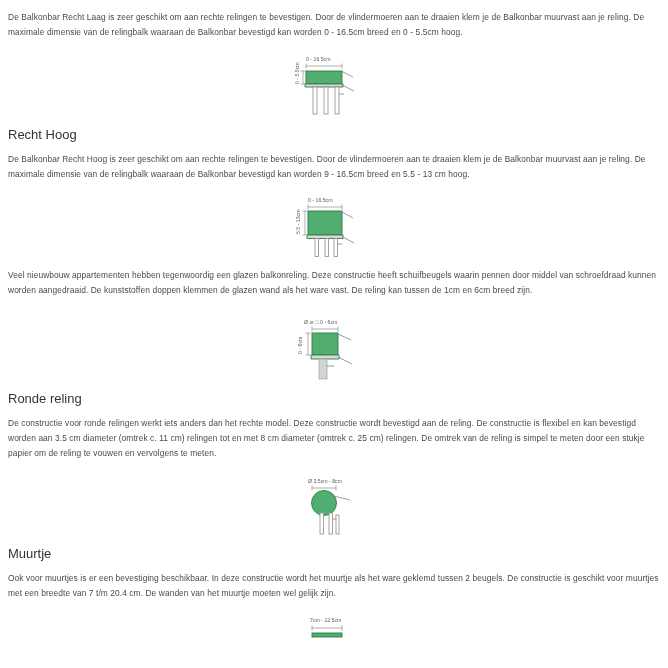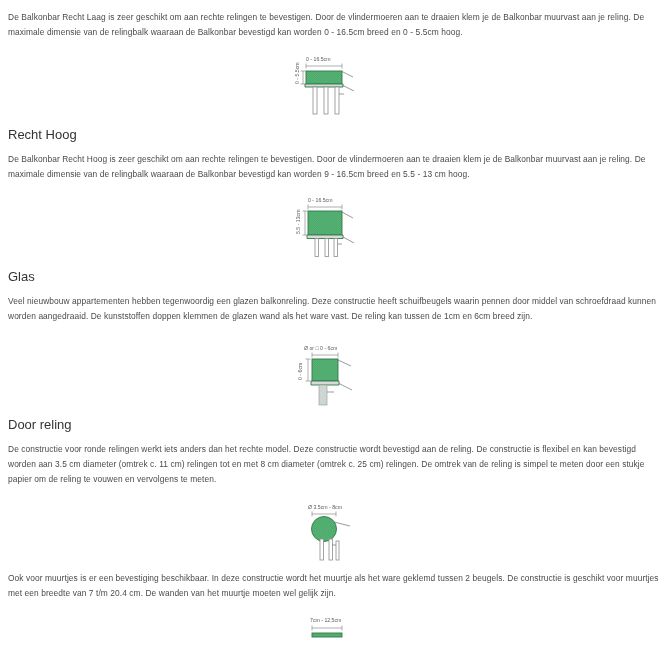--- a/index.html
+++ b/index.html
@@ -121,21 +121,20 @@
       <path class="clampshape" d="M33 39 L33 42.5 L69 42.5 L69 39 Z" fill="#d9d9d9" stroke="#8d8d8d"></path>
       <line class="lead" x1="68" y1="16" x2="79" y2="22"></line>
       <line class="lead" x1="69" y1="41" x2="80" y2="47"></line>
       <rect class="rail" x="41" y="42.5" width="3.6" height="18"></rect>
       <rect class="rail" x="51" y="42.5" width="3.6" height="18"></rect>
       <rect class="rail" x="60" y="42.5" width="3.6" height="18"></rect>
       <line class="lead" x1="63.6" y1="48" x2="68" y2="48"></line>
     </svg>
   </div>
 
-  <h3 class="section-head">Glas</h3>
   <p class="body-text">Veel nieuwbouw appartementen hebben tegenwoordig een glazen balkonreling. Deze constructie heeft schuifbeugels waarin pennen door middel van schroefdraad kunnen worden aangedraaid. De kunststoffen doppen klemmen de glazen wand als het ware vast. De reling kan tussen de 1cm en 6cm breed zijn.</p>
 
   <div class="figure fig-3">
     <svg width="120" height="62" viewBox="0 0 120 62">
       <defs>
         <pattern id="hatchC" width="2.2" height="2.2" patternUnits="userSpaceOnUse">
           <rect width="2.2" height="2.2" fill="#5cb87a"></rect>
           <rect width="1.1" height="1.1" fill="#47a566"></rect>
           <rect x="1.1" y="1.1" width="1.1" height="1.1" fill="#47a566"></rect>
         </pattern>
@@ -151,21 +150,21 @@
       <rect class="clampshape" x="38" y="15" width="26" height="22" fill="url(#hatchC)"></rect>
       <path class="clampshape" d="M37 37 L37 41 L65 41 L65 37 Z" fill="#d9d9d9" stroke="#8d8d8d"></path>
       <line class="lead" x1="64" y1="16" x2="77" y2="22"></line>
       <line class="lead" x1="65" y1="39.5" x2="78" y2="46"></line>
 
       <rect x="45" y="41" width="8" height="20" fill="#cfd6d2" stroke="#9aa39e" stroke-width="0.7"></rect>
       <line class="lead" x1="53" y1="48" x2="60" y2="48"></line>
     </svg>
   </div>
 
-  <h3 class="section-head">Door reling</h3>
+  <h3 class="section-head">Ronde reling</h3>
   <p class="body-text">De constructie voor ronde relingen werkt iets anders dan het rechte model. Deze constructie wordt bevestigd aan de reling. De constructie is flexibel en kan bevestigd worden aan 3.5 cm diameter (omtrek c. 11 cm) relingen tot en met 8 cm diameter (omtrek c. 25 cm) relingen. De omtrek van de reling is simpel te meten door een stukje papier om de reling te vouwen en vervolgens te meten.</p>
 
   <div class="figure fig-4">
     <svg width="120" height="58" viewBox="0 0 120 58">
       <defs>
         <pattern id="hatchD" width="2.2" height="2.2" patternUnits="userSpaceOnUse">
           <rect width="2.2" height="2.2" fill="#5cb87a"></rect>
           <rect width="1.1" height="1.1" fill="#47a566"></rect>
           <rect x="1.1" y="1.1" width="1.1" height="1.1" fill="#47a566"></rect>
         </pattern>
@@ -176,20 +175,21 @@
       <line class="dim-line" x1="62" y1="8.5" x2="62" y2="13.5"></line>
       <circle class="clampshape" cx="50" cy="26" r="12.5" fill="url(#hatchD)"></circle>
       <line class="lead" x1="60" y1="19" x2="76" y2="23"></line>
       <rect class="rail" x="46" y="36" width="3.4" height="21"></rect>
       <rect class="rail" x="55" y="36" width="3.4" height="21"></rect>
       <rect class="rail" x="62" y="38" width="3" height="19"></rect>
       <line class="lead" x1="58.4" y1="42" x2="62" y2="42"></line>
     </svg>
   </div>
 
+  <h3 class="section-head">Muurtje</h3>
   <p class="body-text">Ook voor muurtjes is er een bevestiging beschikbaar. In deze constructie wordt het muurtje als het ware geklemd tussen 2 beugels. De constructie is geschikt voor muurtjes met een breedte van 7 t/m 20.4 cm. De wanden van het muurtje moeten wel gelijk zijn.</p>
 
   <div class="figure fig-5">
     <svg width="120" height="24" viewBox="0 0 120 24">
       <defs>
         <pattern id="hatchE" width="2.2" height="2.2" patternUnits="userSpaceOnUse">
           <rect width="2.2" height="2.2" fill="#5cb87a"></rect>
           <rect width="1.1" height="1.1" fill="#47a566"></rect>
           <rect x="1.1" y="1.1" width="1.1" height="1.1" fill="#47a566"></rect>
         </pattern>

